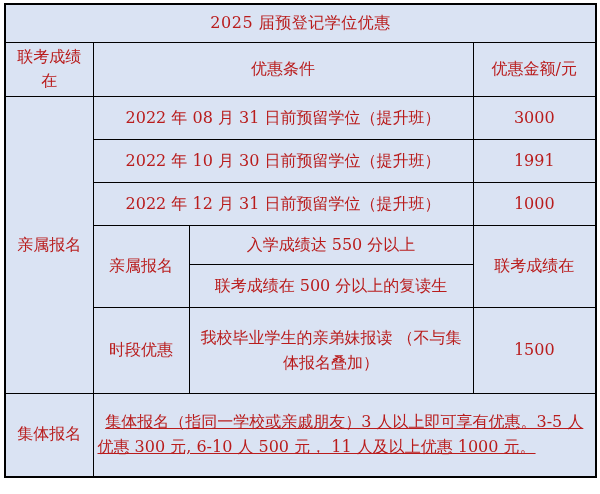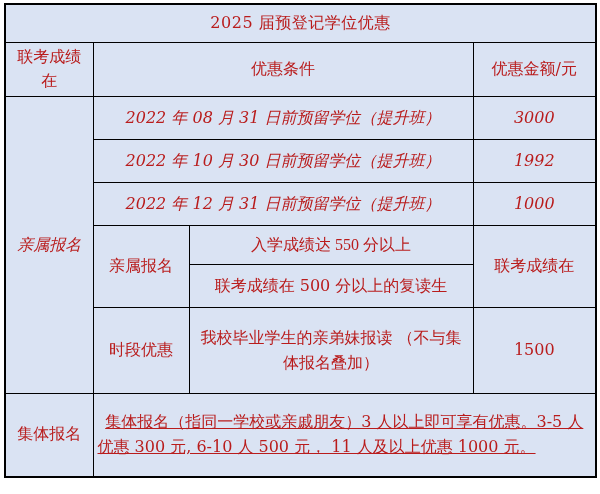--- a/index.html
+++ b/index.html
@@ -36,22 +36,22 @@
     overflow: hidden;
   }
   td.title-cell {
     background: #b4c7e7;
     font-size: 17px;
     height: 38px;
     border-bottom: 2px solid #000000;
     letter-spacing: 0.5px;
   }
   tr.colhead-row td { height: 42px; }
-  tr.std-row td { height: 43px; font-style: italic; }
-  tr.score-row-1 td { height: 39px; font-family: Liberation Serif, serif; }
+  tr.std-row td { height: 43px; }
+  tr.score-row-1 td { height: 39px; }
   tr.score-row-2 td { height: 43px; margin-top: 8px; }
   tr.relative-row td { height: 86px; }
   tr.group-row td { height: 83px; }
   td.relative-condition {
     padding: 2px 28px;
     line-height: 1.8;
   }
   td.group-desc {
     text-align: justify;
     text-align-last: left;
@@ -83,21 +83,21 @@
       <td>优惠金额/元</td>
     </tr>
 
     <tr class="std-row">
       <td rowspan="6">亲属报名</td>
       <td colspan="2">2022 年 08 月 31 日前预留学位（提升班）</td>
       <td>3000</td>
     </tr>
     <tr class="std-row">
       <td colspan="2">2022 年 10 月 30 日前预留学位（提升班）</td>
-      <td>1992</td>
+      <td>1991</td>
     </tr>
     <tr class="std-row">
       <td colspan="2">2022 年 12 月 31 日前预留学位（提升班）</td>
       <td>1000</td>
     </tr>
 
     <tr class="score-row-1">
       <td rowspan="2">亲属报名</td>
       <td>入学成绩达 550 分以上</td>
       <td rowspan="2">联考成绩在</td>

